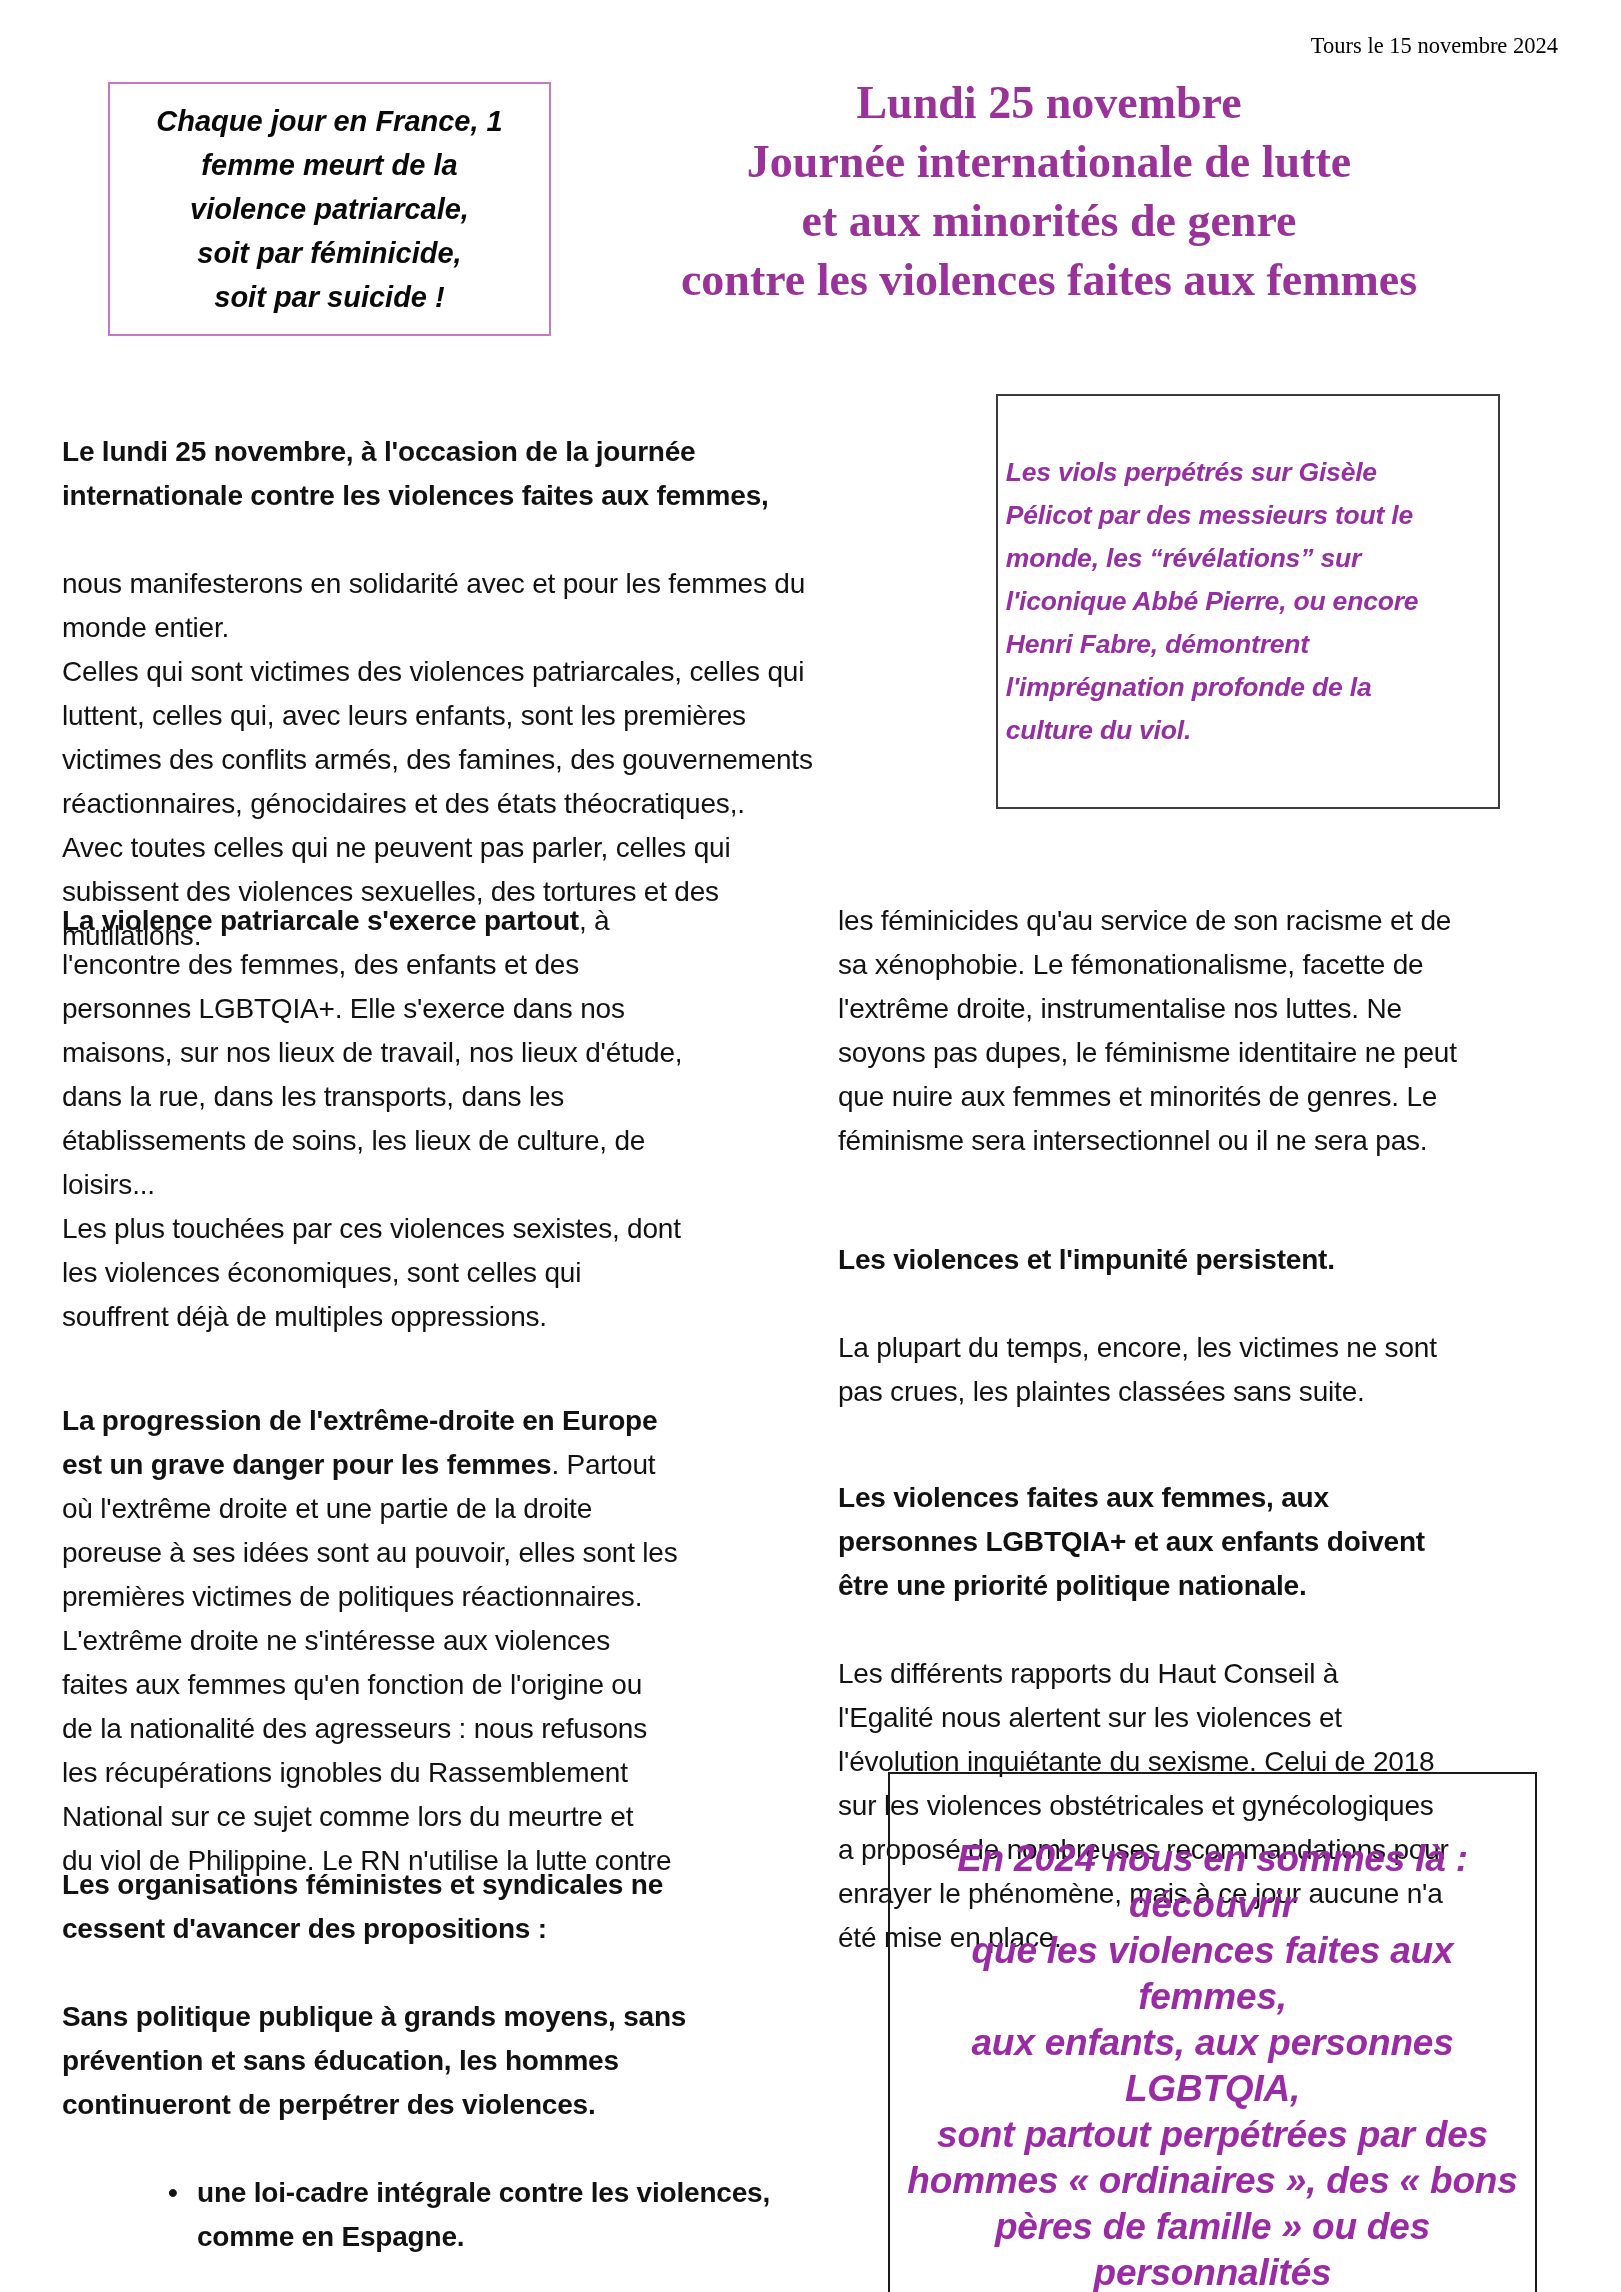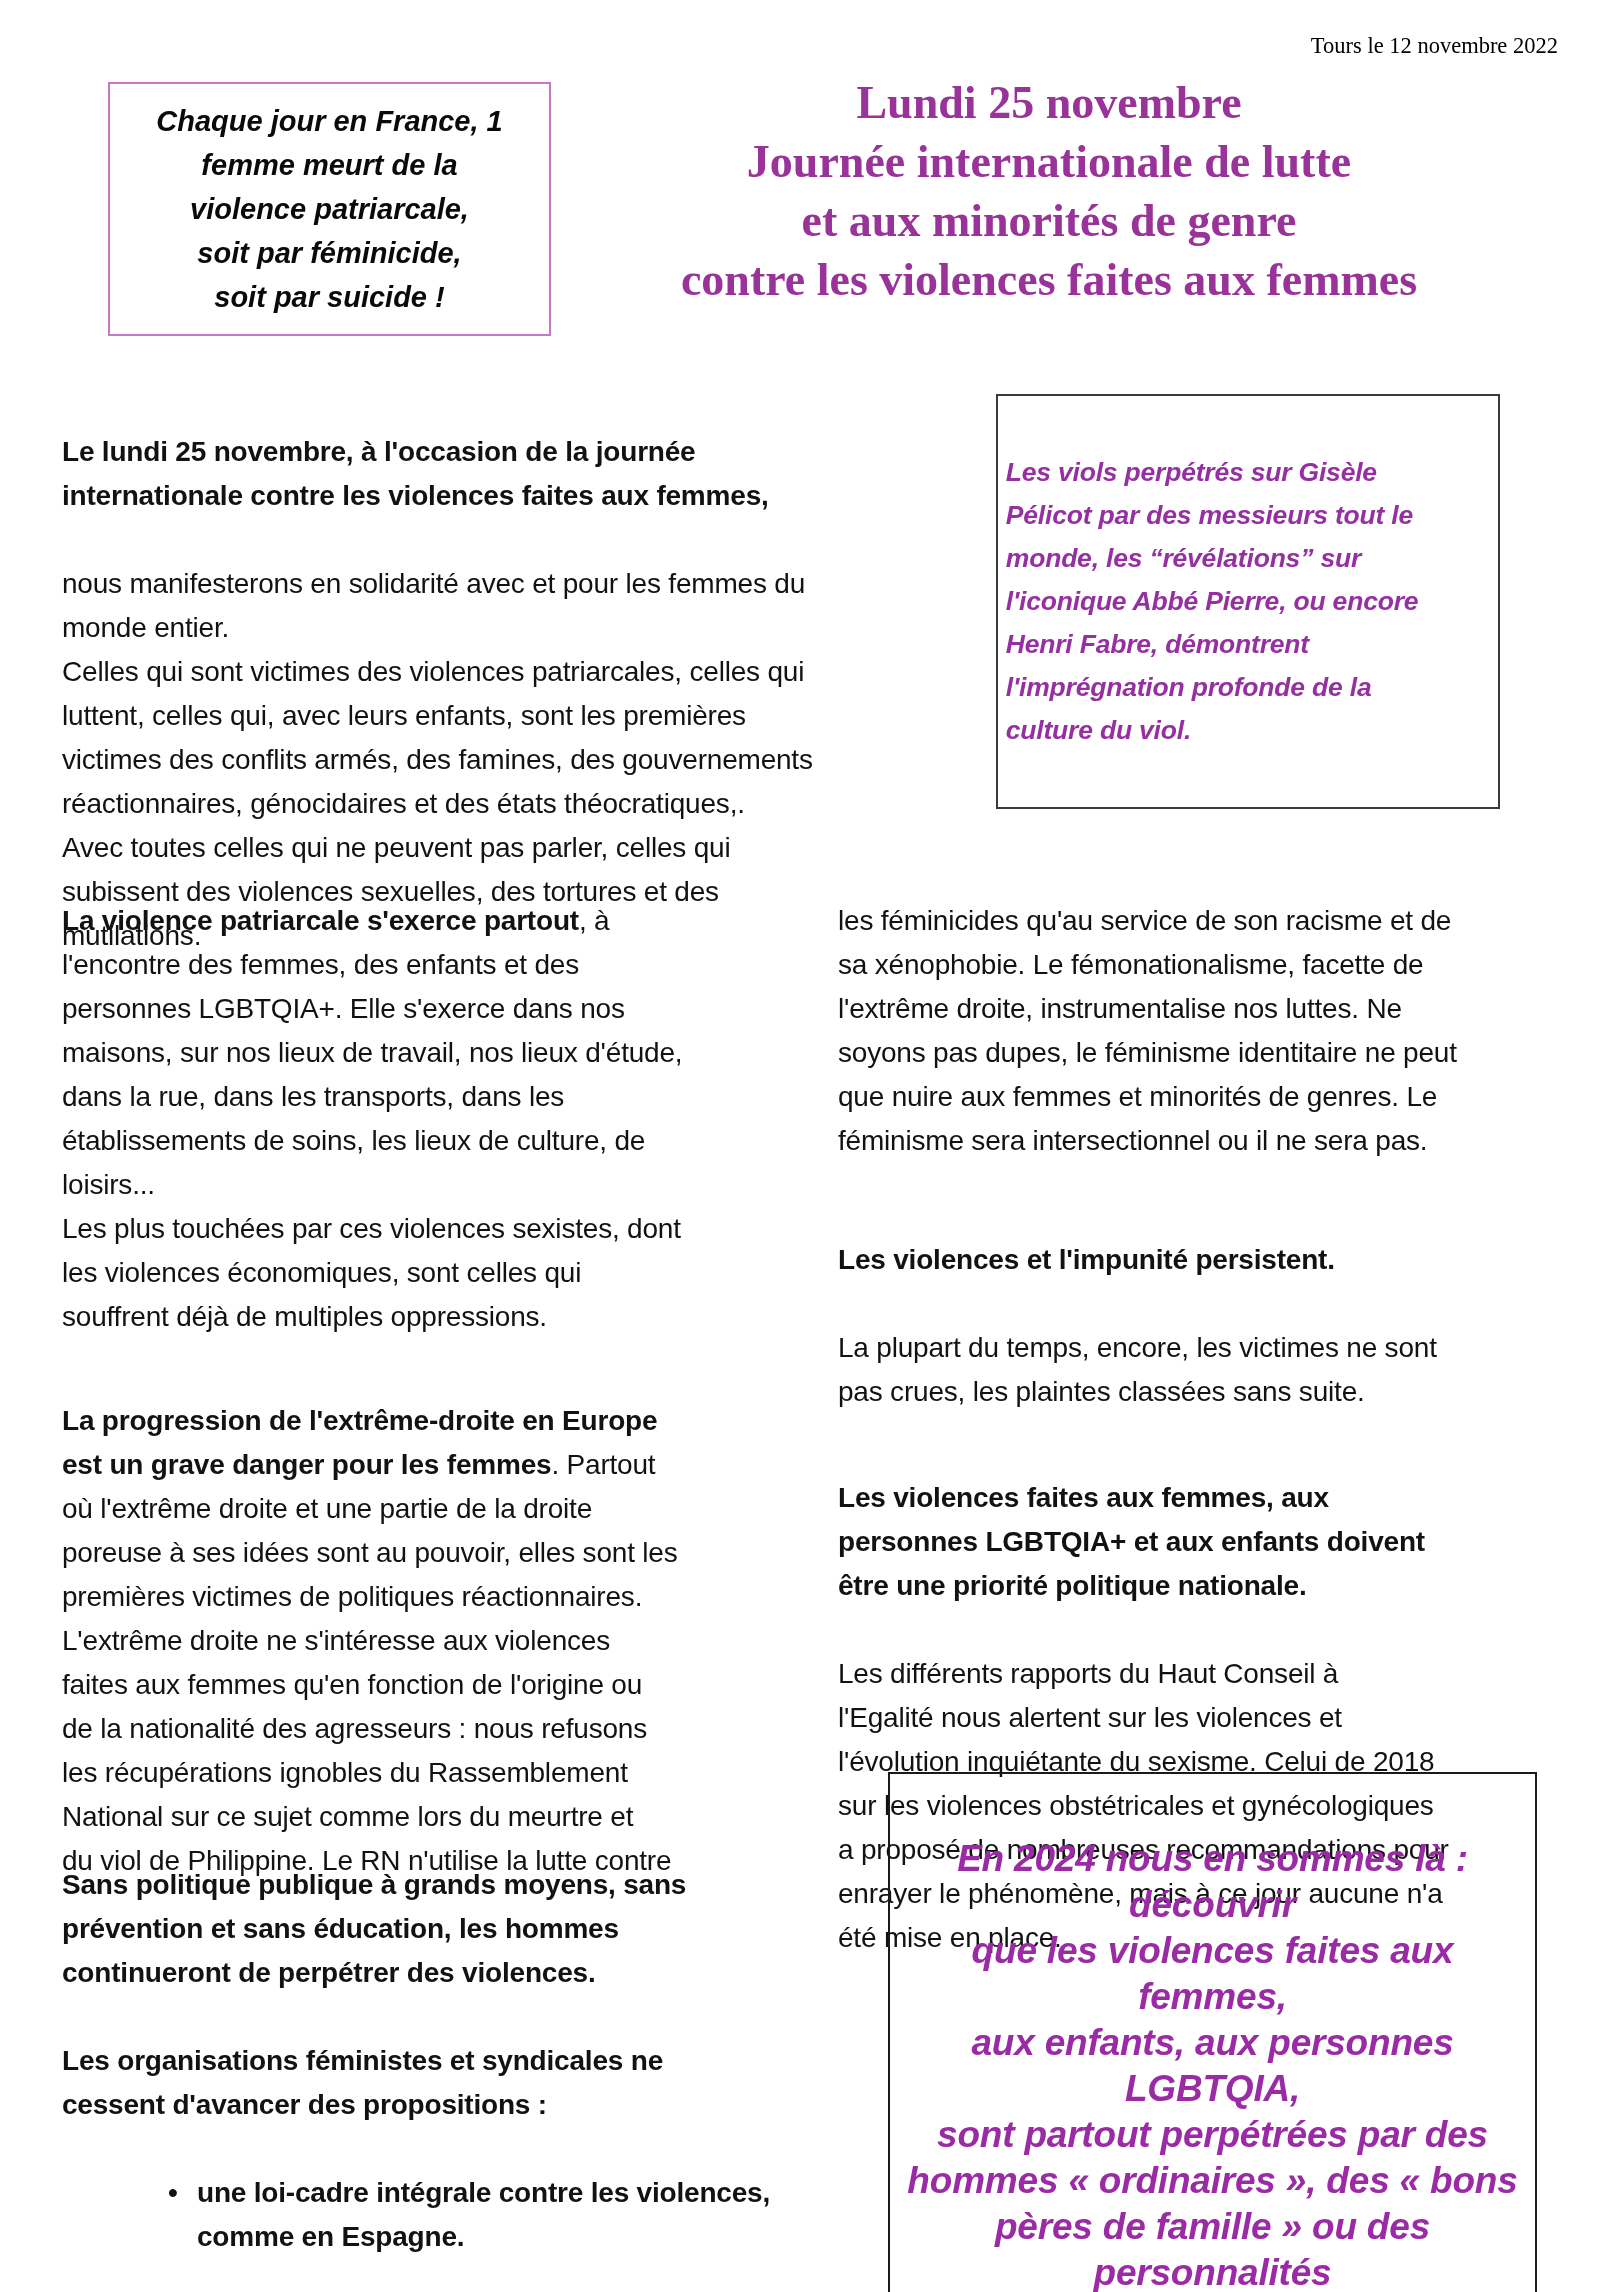--- a/index.html
+++ b/index.html
@@ -77,21 +77,21 @@
     color:#9a2ba5;
     font-weight:bold;font-style:italic;
     font-size:37px;line-height:46px;letter-spacing:-0.2px;
   }
 </style>
 </head>
 <body>
 
 <div class="page">
 
-  <div class="dateline">Tours le 12 novembre 2022</div>
+  <div class="dateline">Tours le 15 novembre 2024</div>
 
   <div class="alert-box">
     <div class="txt preline">Chaque jour en France, 1
 femme meurt de la
 violence patriarcale,
 soit par féminicide,
 soit par suicide !</div>
   </div>
 
   <div class="main-title">
@@ -165,25 +165,25 @@
     <span>Les différents rapports du Haut Conseil à
 l'Egalité nous alertent sur les violences et
 l'évolution inquiétante du sexisme. Celui de 2018
 sur les violences obstétricales et gynécologiques
 a proposé de nombreuses recommandations pour
 enrayer le phénomène, mais à ce jour aucune n'a
 été mise en place.</span></p>
   </div>
 
   <div class="bottom-left preline">
+    <div>Les organisations féministes et syndicales ne
+cessent d'avancer des propositions :</div>
     <div>Sans politique publique à grands moyens, sans
 prévention et sans éducation, les hommes
 continueront de perpétrer des violences.</div>
-    <div>Les organisations féministes et syndicales ne
-cessent d'avancer des propositions :</div>
     <div class="bullet-row">
       <span class="bullet-dot">•</span>
       <span>une loi-cadre intégrale contre les violences,
 comme en Espagne.</span>
     </div>
     
   </div>
 
   <div class="box-2024 preline">
     <div>En 2024 nous en sommes là : découvrir

